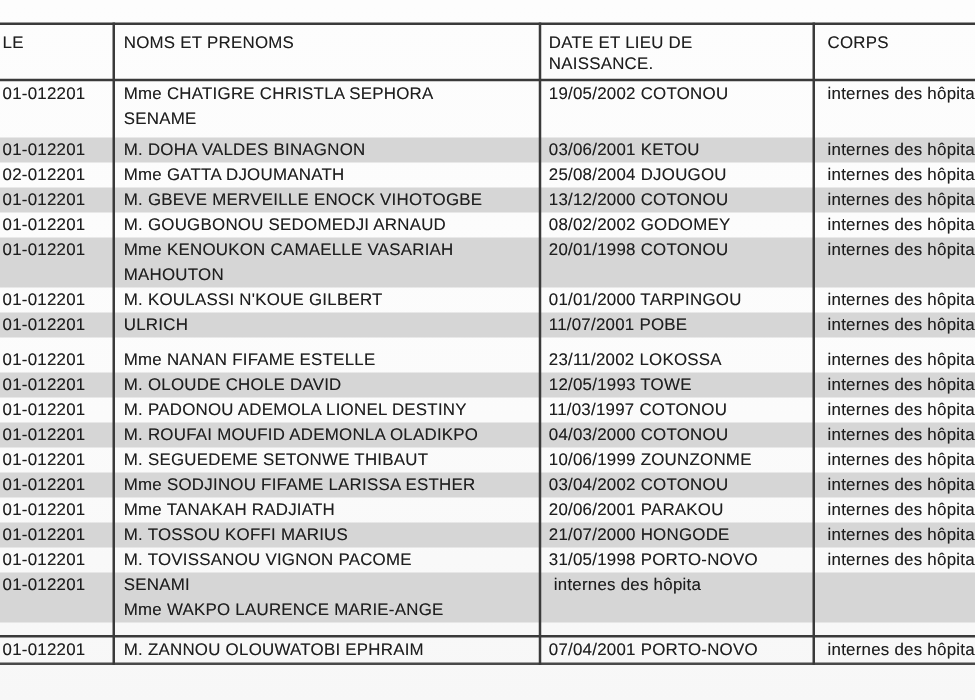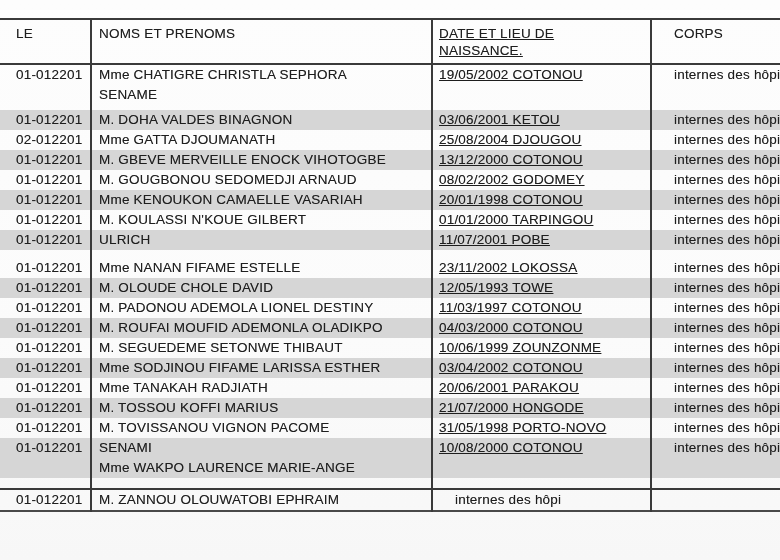--- a/index.html
+++ b/index.html
@@ -19,24 +19,24 @@
   .page{position:absolute;inset:0;}
   .table{
     position:absolute;top:18px;left:0;width:780px;
     font-size:13.5px;letter-spacing:.2px;
     text-shadow:0 0 .5px rgba(25,25,25,.45);
   }
   .hrule{height:2px;background:var(--border);width:780px;}
   .hrule.soft{opacity:.92;}
   .row{display:flex;line-height:20px;}
   .c{flex:none;box-sizing:border-box;}
-  .c1{width:90px;padding-left:16px;}
+  .c1{width:90px;padding-left:2px;}
   .c2{width:341px;padding-left:9px;}
-  .c3{width:219px;padding-left:8px;white-space:nowrap;text-decoration:underline;}
-  .c4{width:130px;padding-left:24px;white-space:nowrap;overflow:hidden;}
+  .c3{width:219px;padding-left:8px;white-space:nowrap;}
+  .c4{width:130px;padding-left:12px;white-space:nowrap;overflow:hidden;}
   .line{display:block;white-space:nowrap;}
   .shaded{background:var(--stripe);}
   .rule-top{border-top:2px solid var(--border);}
   .header{height:38px;padding-top:5px;line-height:17px;background:transparent;}
   .vline{position:absolute;top:0;bottom:0;width:2px;background:var(--border);}
 </style>
 </head>
 <body>
 
 <div class="page">
@@ -95,20 +95,21 @@
           <div class="c c2">
             <span class="line">M. GOUGBONOU SEDOMEDJI ARNAUD</span>
           </div>
           <div class="c c3">08/02/2002 GODOMEY</div>
           <div class="c c4">internes des hôpitaux</div>
         </div>
         <div class="row shaded">
           <div class="c c1">01-012201</div>
           <div class="c c2">
             <span class="line">Mme KENOUKON CAMAELLE VASARIAH</span>
+            <span class="line">MAHOUTON</span>
           </div>
           <div class="c c3">20/01/1998 COTONOU</div>
           <div class="c c4">internes des hôpitaux</div>
         </div>
         <div class="row">
           <div class="c c1">01-012201</div>
           <div class="c c2">
             <span class="line">M. KOULASSI N'KOUE GILBERT</span>
           </div>
           <div class="c c3">01/01/2000 TARPINGOU</div>
@@ -193,28 +194,28 @@
           </div>
           <div class="c c3">31/05/1998 PORTO-NOVO</div>
           <div class="c c4">internes des hôpitaux</div>
         </div>
         <div class="row shaded" style="margin-bottom: 10px;">
           <div class="c c1">01-012201</div>
           <div class="c c2">
             <span class="line">SENAMI</span>
             <span class="line">Mme WAKPO LAURENCE MARIE-ANGE</span>
           </div>
-          <div class="c c3">10/08/2000 COTONOU</div>
           <div class="c c4">internes des hôpitaux</div>
         </div>
         <div class="row rule-top">
           <div class="c c1">01-012201</div>
           <div class="c c2">
             <span class="line">M. ZANNOU OLOUWATOBI EPHRAIM</span>
           </div>
+          <div class="c c3">07/04/2001 PORTO-NOVO</div>
           <div class="c c4">internes des hôpitaux</div>
         </div>
       </div>
 
     <div class="hrule soft"></div>
 
     <div class="vline" style="left:90px"></div>
     <div class="vline" style="left:431px"></div>
     <div class="vline" style="left:650px"></div>
   </div>

